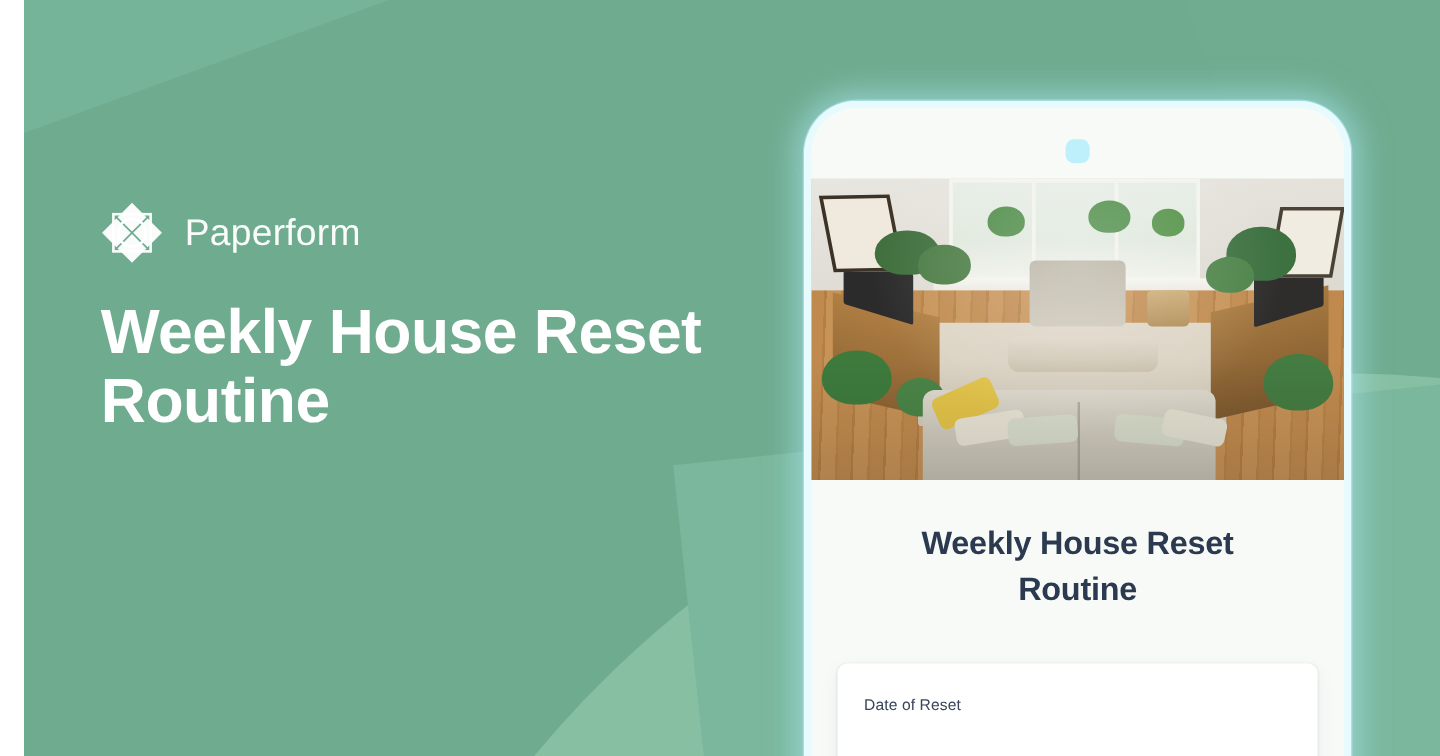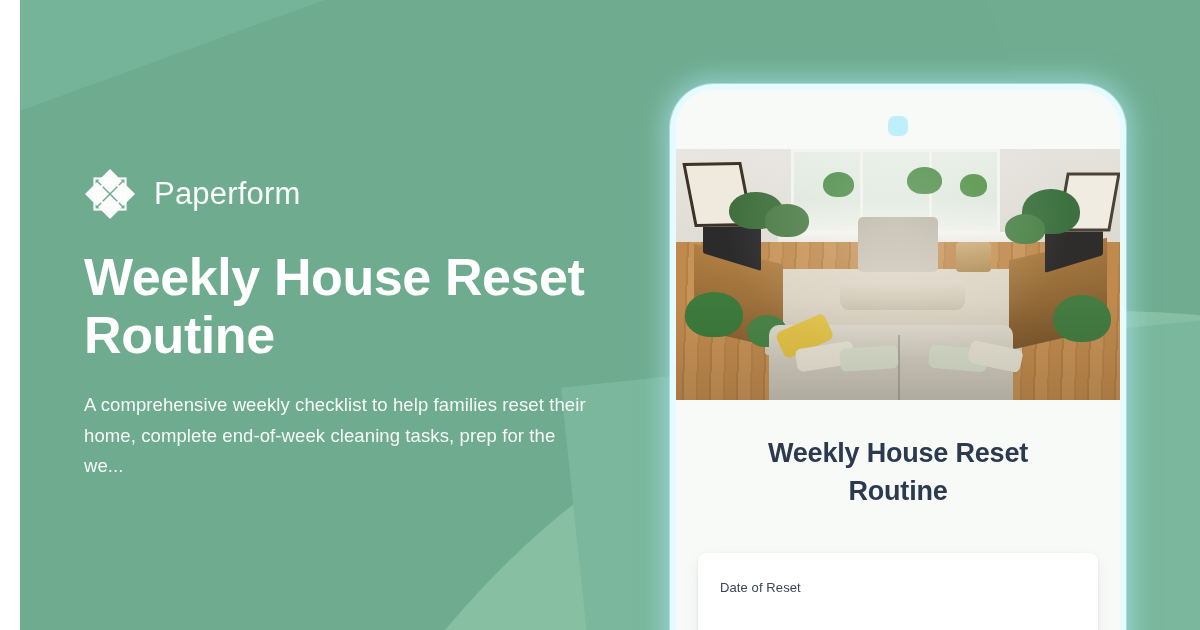--- a/index.html
+++ b/index.html
@@ -287,21 +287,20 @@
           <path d="M1 26 L13 14 L25 26 L13 38 Z"></path>
         </g>
         <rect x="10.5" y="10.5" width="31" height="31" fill="none" stroke="#ffffff" stroke-opacity="0.95" stroke-width="2.2"></rect>
         <circle cx="26" cy="26" r="11.5" fill="none" stroke="#ffffff" stroke-opacity="0.95" stroke-width="2.2"></circle>
       </svg>
       <span class="brand-name">Paperform</span>
     </div>
 
     <h1 class="headline">Weekly House Reset Routine</h1>
 
-    <p class="subcopy">A comprehensive weekly checklist to help families reset their home, complete end-of-week cleaning tasks, prep for the we...</p>
   </div>
 
   <div class="phone">
     <div class="phone-screen">
 
       <div class="phone-notch-area">
         <div class="camera-dot"></div>
       </div>
 
       <div class="hero-photo">

